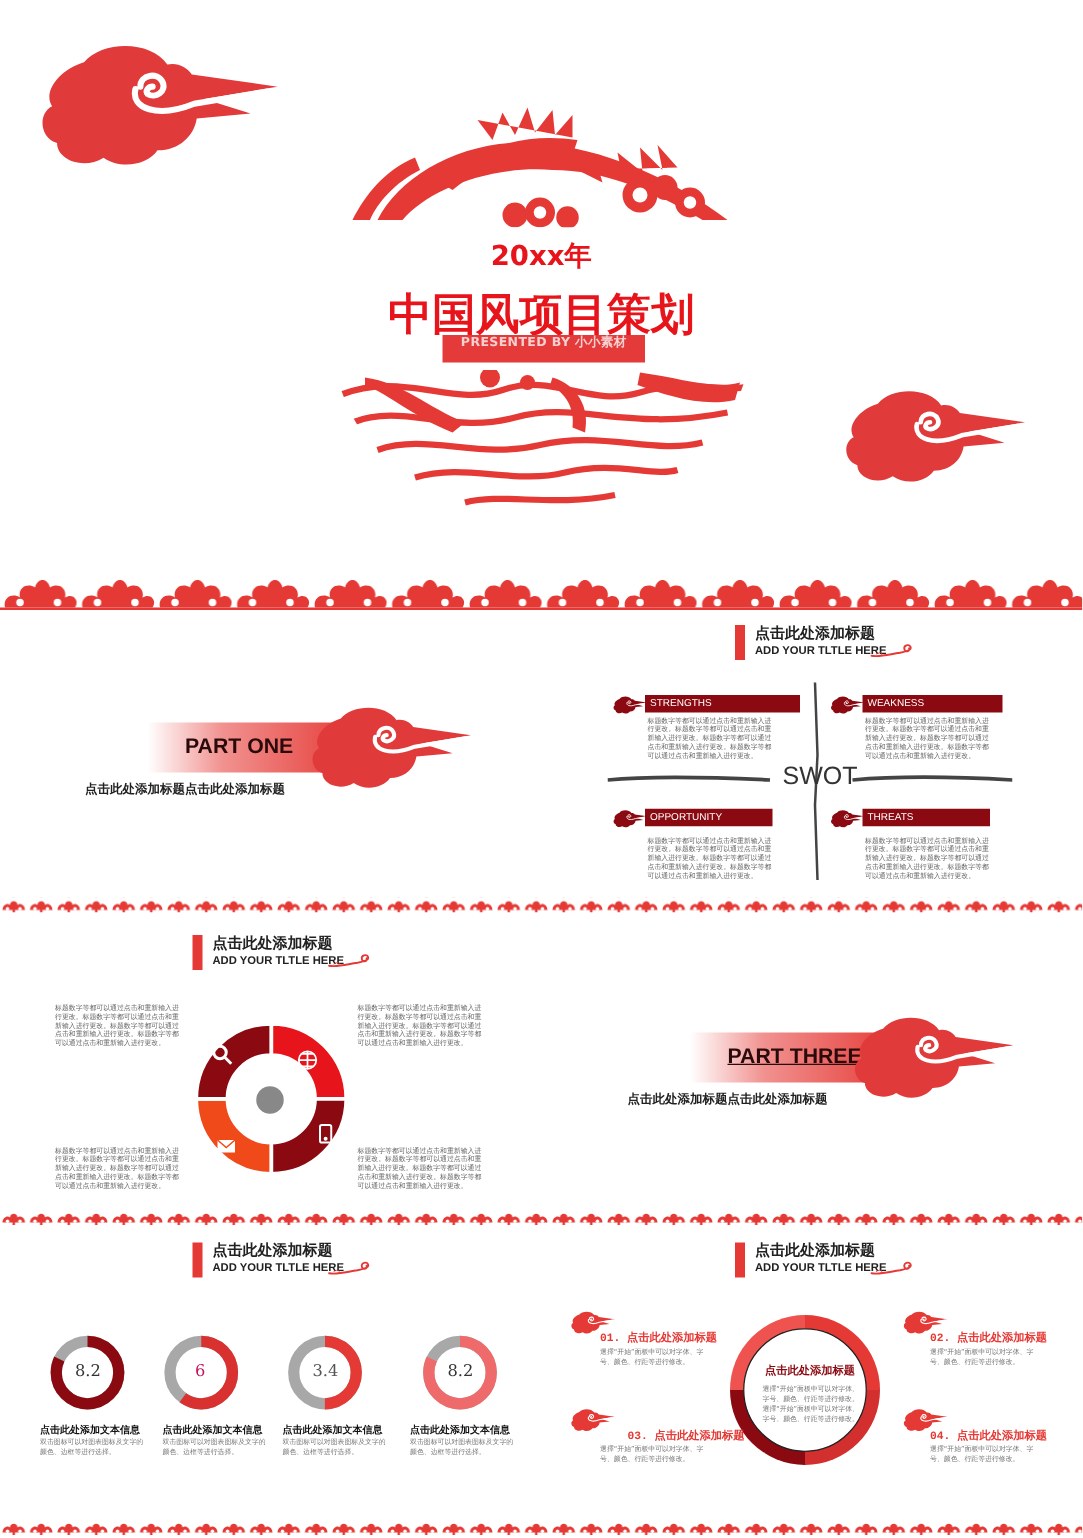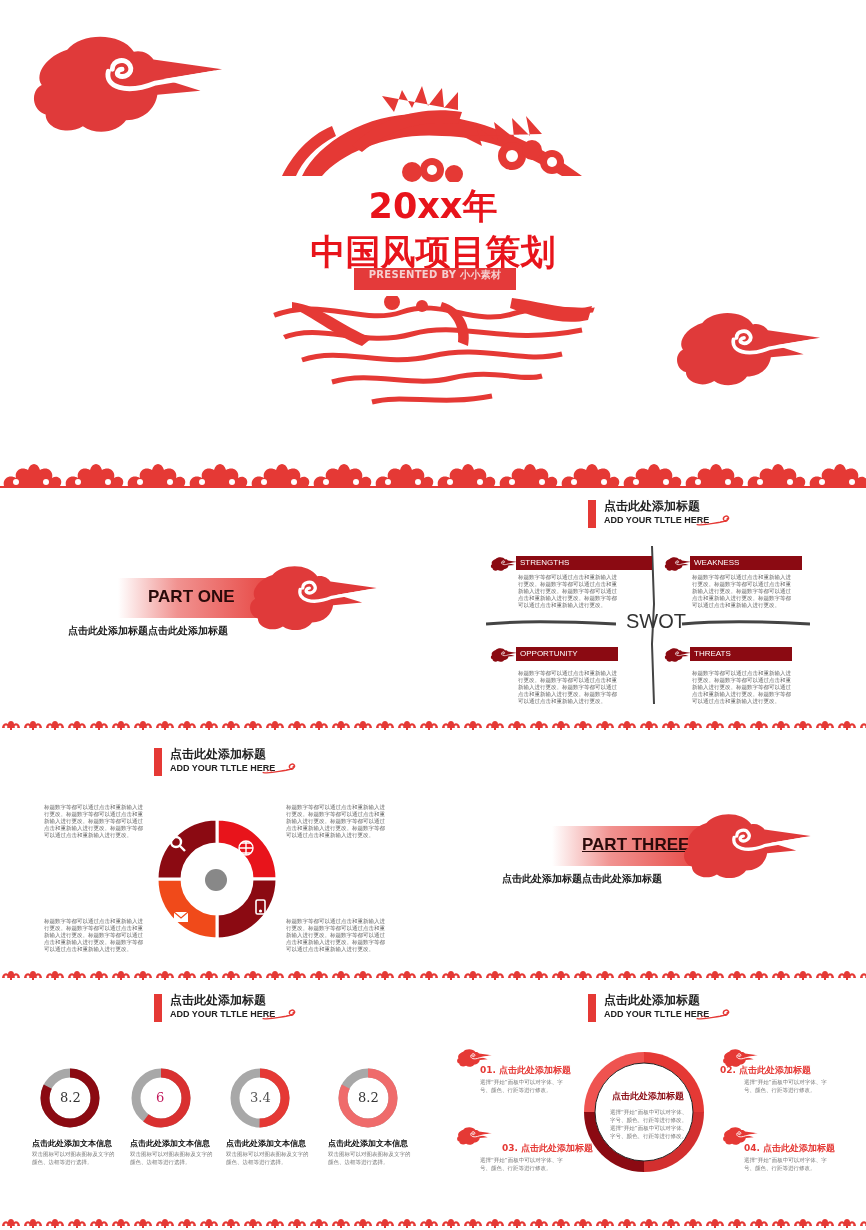--- a/index.html
+++ b/index.html
@@ -10,27 +10,27 @@
   .title-cn { font-family:"DejaVu Sans", sans-serif; font-weight:bold; color:#e8141b; text-align:center; }
   .presented { background:#e43a3a; color:#f5d0d0; font-size:10px; font-weight:bold; text-align:center; line-height:11px; letter-spacing:0.3px; }
   .sec-title { position:absolute; }
   .sec-title .bar { position:absolute; left:0; top:0; width:8px; height:28px; background:#e53935; }
   .sec-title .cn { position:absolute; left:16px; top:-2px; font-size:12px; font-weight:bold; color:#222; white-space:nowrap; }
   .sec-title .en { position:absolute; left:16px; top:15px; font-size:9px; font-weight:bold; color:#222; white-space:nowrap; font-family:Liberation Sans, sans-serif;text-align:right; }
   .sec-title svg { position:absolute; left:108px; top:14px; }
   .part { position:absolute; height:40px; }
   .part .grad { position:absolute; left:0; top:0; height:40px; background:linear-gradient(90deg, rgba(229,57,53,0) 0%, rgba(229,57,53,0.55) 35%, #e53935 100%); }
   .part .label { position:absolute; top:9px; font-family:"Liberation Sans", sans-serif; font-weight:bold; font-size:17px; color:#2a0a0a; white-space:nowrap; }
-  .swot-head { position:absolute; height:14px; width:136px; background:#8b0a12; color:#fff; font-family:"Liberation Sans", sans-serif; font-size:8px; padding-left:4px; line-height:14px; }
+  .swot-head { position:absolute; height:14px; width:124px; background:#8b0a12; color:#fff; font-family:"Liberation Sans", sans-serif; font-size:8px; padding-left:4px; line-height:14px; }
   .small-txt { position:absolute; font-size:5.5px; line-height:7px; color:#666; }
   .swot-word { position:absolute; font-family:"Liberation Sans", sans-serif; font-size:20px; color:#333; }
   .donut-lbl { position:absolute; font-size:8px; font-weight:bold; color:#111; white-space:nowrap;text-align:right; }
   .donut-desc { position:absolute; font-size:5.5px; line-height:8px; color:#777; }
   .num { position:absolute; font-family:"DejaVu Serif", serif; font-size:13px; color:#333; }
-  .list-title { position:absolute; font-size:9px; font-weight:bold; color:#e53935; white-space:nowrap; }
+  .list-title { position:absolute; font-size:9px; font-weight:bold; color:#e53935; white-space:nowrap;font-family:Liberation Mono, monospace; }
   .list-desc { position:absolute; font-size:5.5px; line-height:8px; color:#777; }
 </style>
 </head>
 <body>
 
 <svg width="0" height="0" style="position:absolute">
   <defs>
     <symbol id="cloud-sym" viewBox="0 0 200 110">
       <path d="M40 20 C55 2 95 2 108 22 C116 20 124 24 128 30 L198 40 L138 50 L176 62 L132 66 C130 80 118 92 100 92 C92 104 70 108 56 98 C40 108 18 100 18 86 C4 82 2 62 14 56 C6 44 20 26 40 20 Z" fill="currentColor"></path>
       <path d="M86 40 C86 30 100 28 104 36 C108 44 98 50 92 46 C90 44 92 40 96 40 M82 42 C78 58 100 66 130 54 L190 44" fill="none" stroke="#fff" stroke-width="5" stroke-linecap="round"></path>
@@ -102,21 +102,21 @@
     <g fill="#e53935">
       <path d="M30 226 C60 230 80 250 110 262 L100 270 C70 258 50 240 30 232 Z"></path>
       <path d="M180 226 C200 232 210 250 206 270 L196 266 C198 250 190 238 178 232 Z"></path>
       <path d="M250 222 C280 226 310 236 330 230 L326 244 C300 250 270 240 248 232 Z"></path>
       <circle cx="130" cy="226" r="8"></circle>
         <circle cx="160" cy="230" r="6"></circle>
     </g>
   </g>
 </svg>
 
-<div class="abs title-cn" style="left:300px;top:186px;width:266px;font-size:35px;line-height:40px;">20xx年</div>
+<div class="abs title-cn" style="left:300px;top:186px;width:266px;font-size:22px;line-height:40px;">20xx年</div>
 <div class="abs title-cn" style="left:280px;top:230px;width:306px;font-size:35px;line-height:44px;">中国风项目策划</div>
 <div class="abs presented" style="left:354px;top:268px;width:162px;height:22px;padding:1px 4px;overflow:hidden;">PRESENTED BY 小小素材</div>
 
 <svg class="border-band" style="top:460px" width="866" height="28">
     <rect width="866" height="28" fill="url(#cloud-band)"></rect>
   </svg>
 
 <div class="part" style="left:118px;top:578px;width:260px;">
   <div class="grad" style="width:170px"></div>
   <div class="label" style="left:30px;">PART ONE</div>
@@ -289,21 +289,21 @@
 
 <svg class="cloud" style="left:456px;top:1048px;color:#e53935" width="36" height="20">
     <use href="#cloud-sym"></use>
   </svg>
 <div class="list-title" style="left:480px;top:1064px;">01. 点击此处添加标题</div>
 <div class="list-desc" style="left:480px;top:1078px;width:84px;">選擇“开始”面板中可以对字体、字号、颜色、行距等进行修改。</div>
 
 <svg class="cloud" style="left:722px;top:1048px;color:#e53935" width="36" height="20">
     <use href="#cloud-sym"></use>
   </svg>
-<div class="list-title" style="left:720px;top:1064px;">02. 点击此处添加标题</div>
+<div class="list-title" style="left:744px;top:1064px;">02. 点击此处添加标题</div>
 <div class="list-desc" style="left:744px;top:1078px;width:84px;">選擇“开始”面板中可以对字体、字号、颜色、行距等进行修改。</div>
 
 <svg class="cloud" style="left:456px;top:1126px;color:#e53935" width="36" height="20">
     <use href="#cloud-sym"></use>
   </svg>
 <div class="list-title" style="left:480px;top:1142px;margin-left:22px;">03. 点击此处添加标题</div>
 <div class="list-desc" style="left:480px;top:1156px;width:84px;">選擇“开始”面板中可以对字体、字号、颜色、行距等进行修改。</div>
 
 <svg class="cloud" style="left:722px;top:1126px;color:#e53935" width="36" height="20">
     <use href="#cloud-sym"></use>

